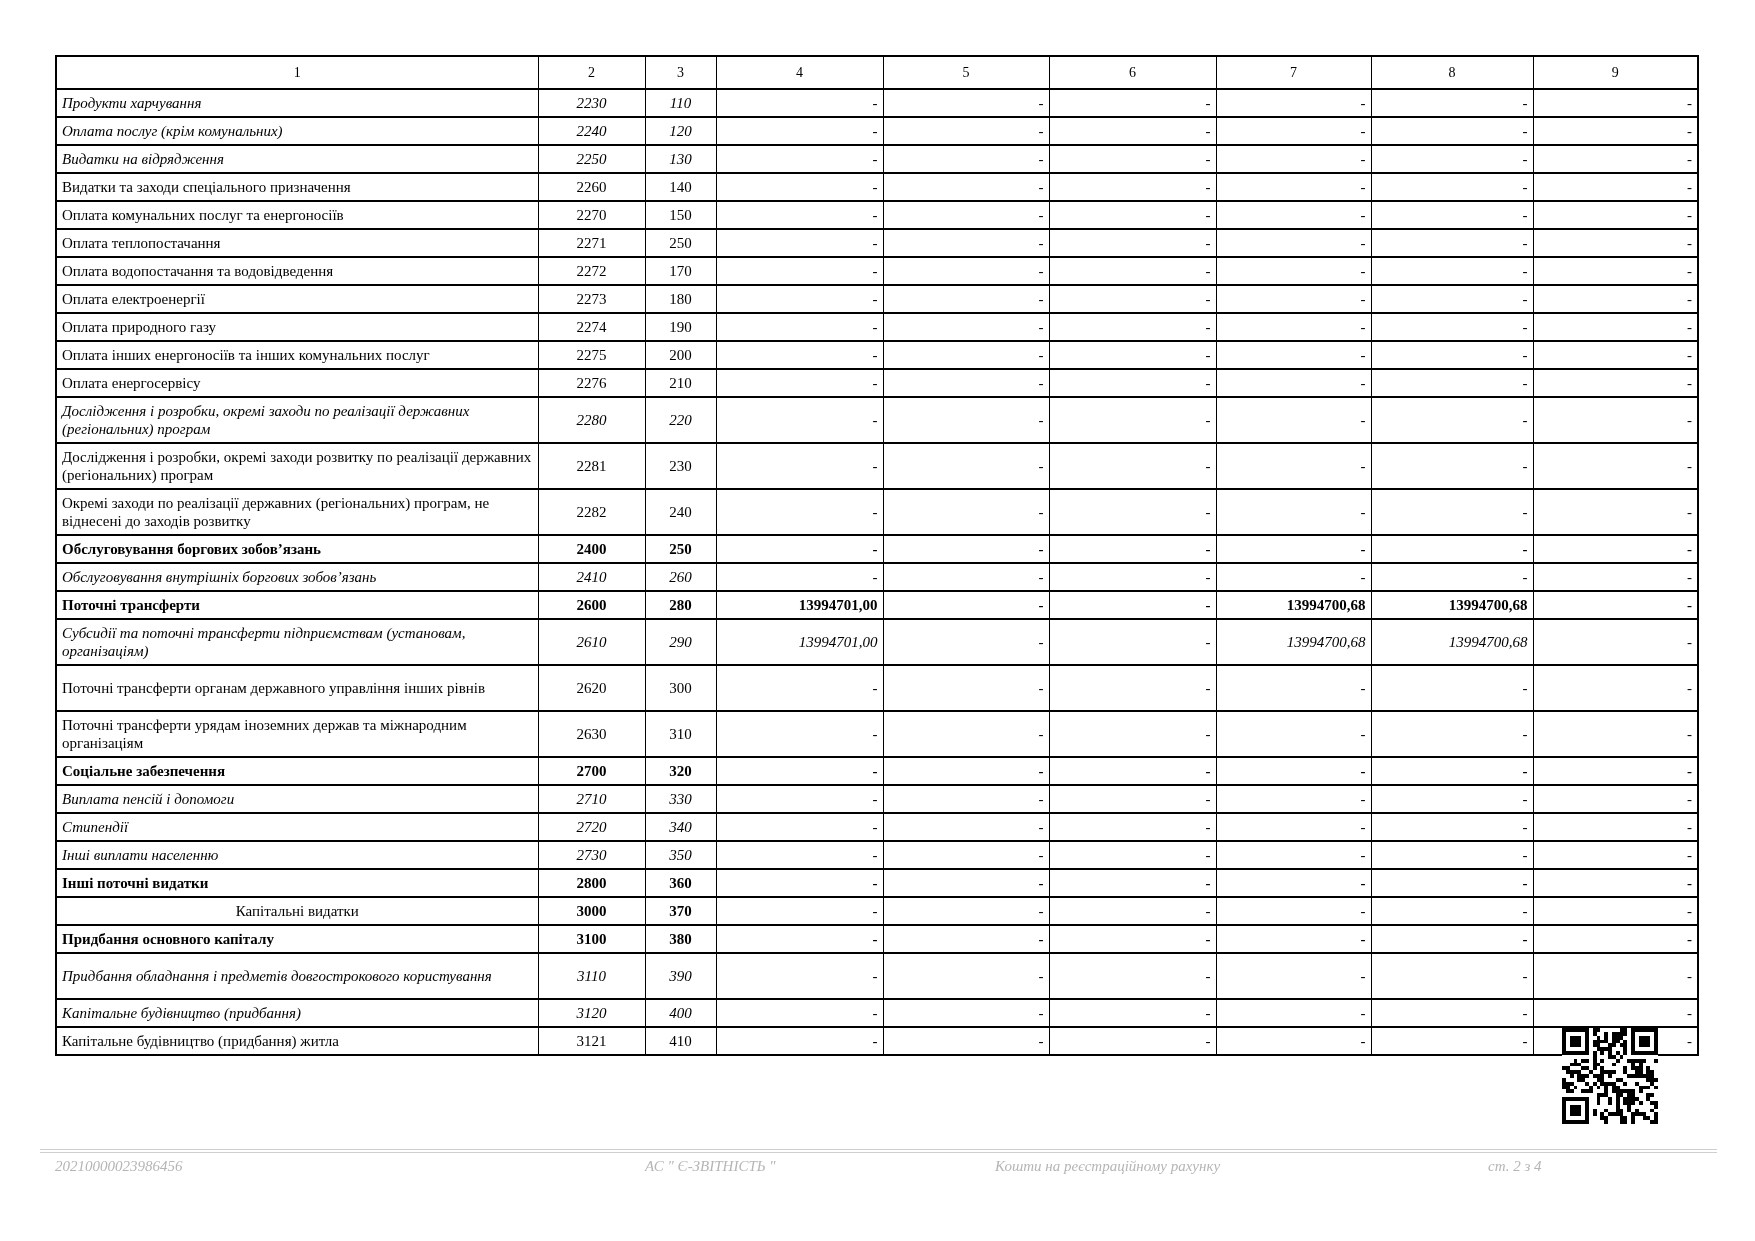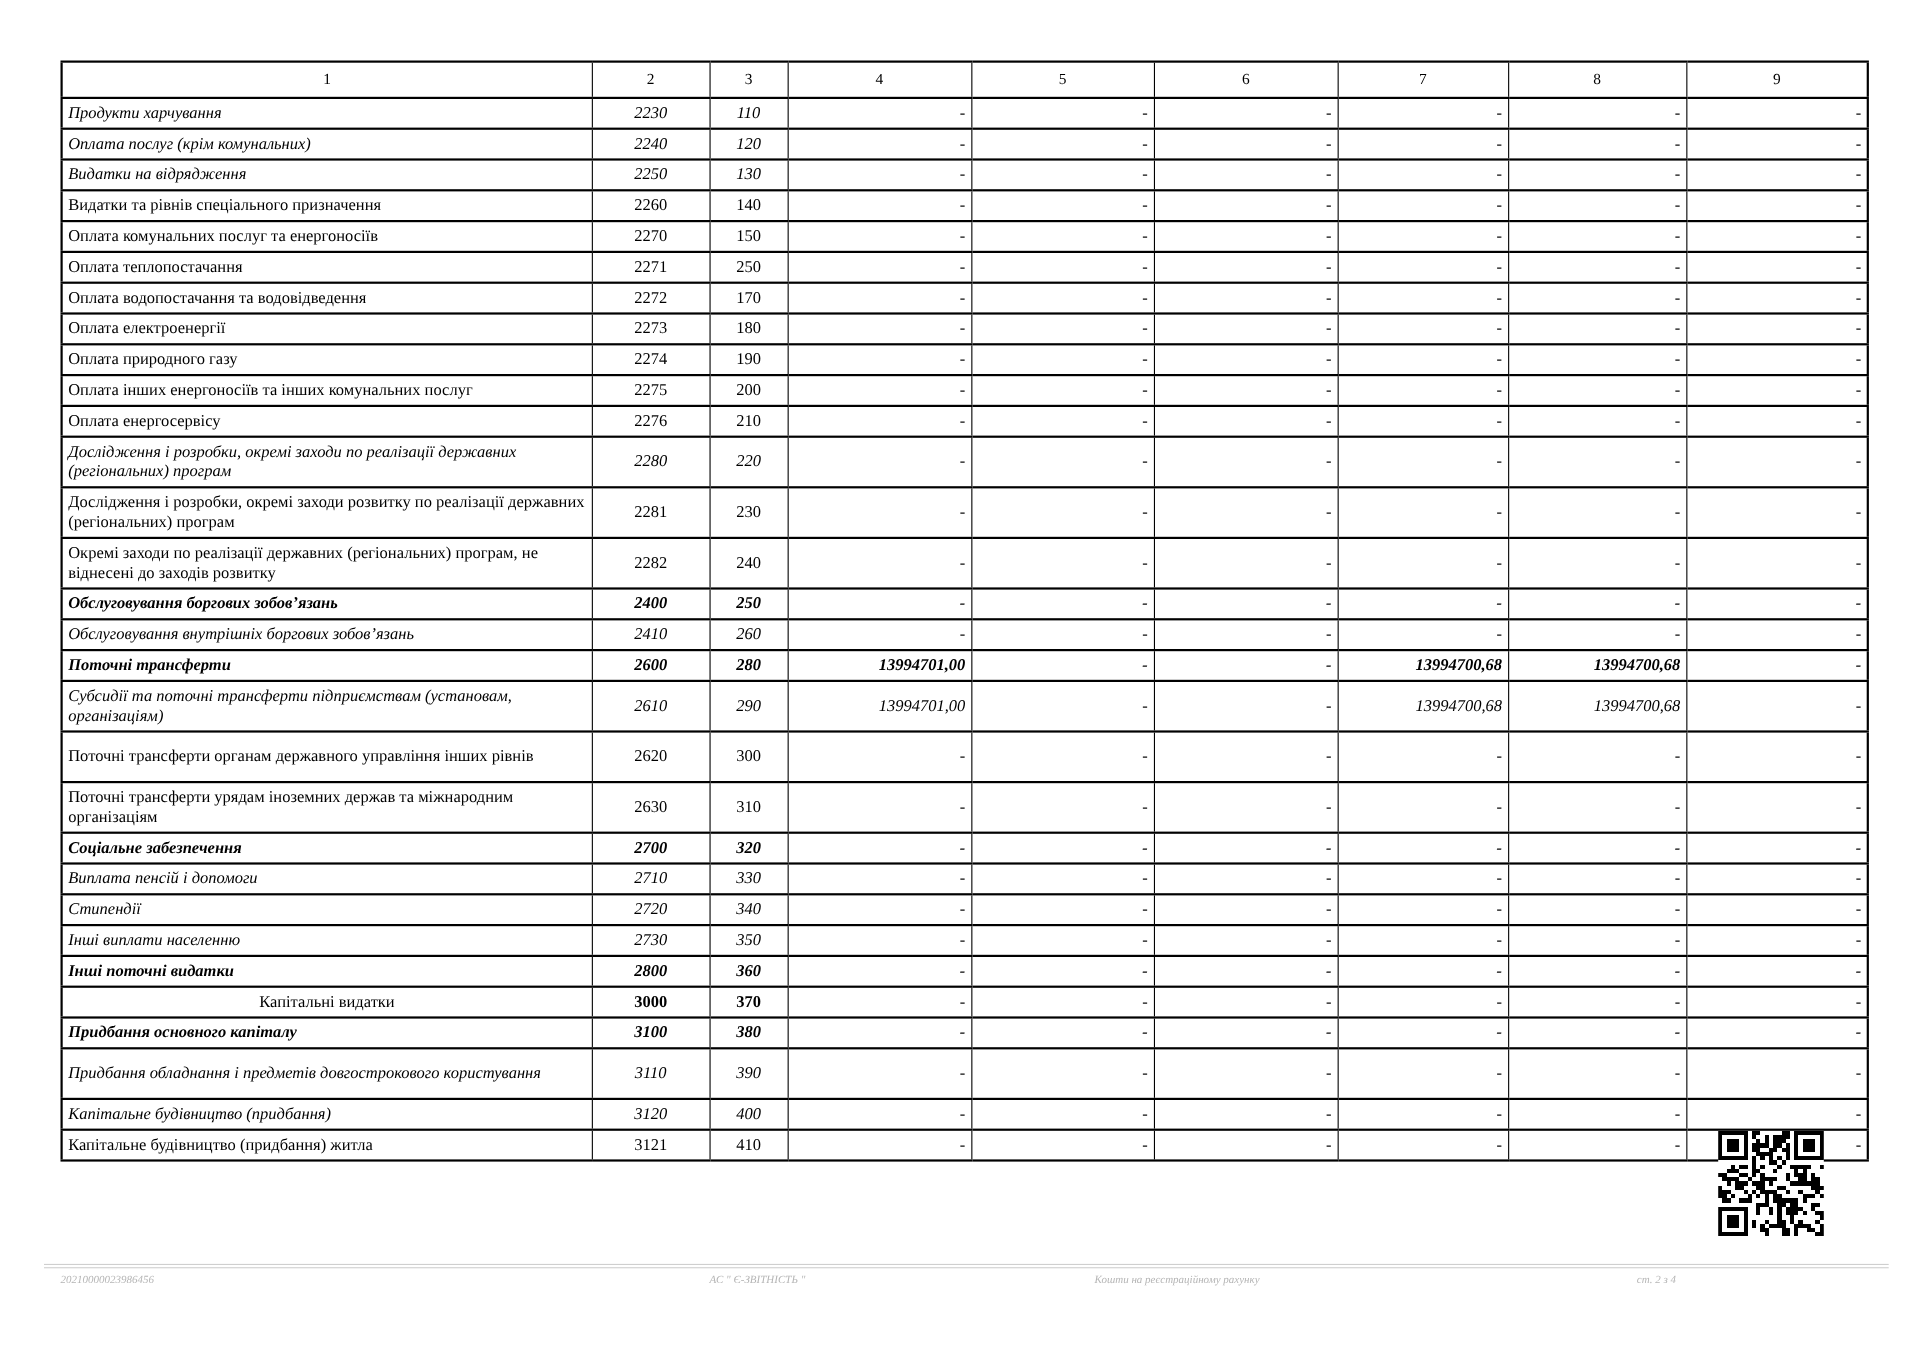--- a/index.html
+++ b/index.html
@@ -24,32 +24,32 @@
   }
   table.budget th{
     font-weight:normal;font-size:14px;text-align:center;height:29px;
   }
   tr.single td{height:24px;}
   tr.tall td{height:42px;}
   td.lab{text-align:left;margin-top:28px;}
   td.c{text-align:center;}
   td.r{text-align:right;}
   .i{font-style:italic;}
-  .bi{font-style:italic;font-weight:bold;}
+  .bi{font-weight:bold;}
   .b{font-weight:bold;}
   .bc{font-weight:normal;text-align:center !important;}
   td.ind{padding-left:10px;}
   
   .footer-rule{
     position:absolute;left:40px;right:38px;top:1149px;
     border-top:4px double #cfcfcf;height:0;
   }
   .footer-text span{
     position:absolute;top:1158px;
-    font-size:10px;font-style:italic;color:#b5b5b5;
+    font-size:15px;font-style:italic;color:#b5b5b5;
     white-space:nowrap;
   }
   .ft-doc{left:55px;}
   .ft-sys{left:645px;}
   .ft-sec{left:995px;}
   .ft-page{left:1488px;}
   
   .qr{
     position:absolute;left:1562px;top:1028px;width:96px;height:96px;
   }
@@ -111,21 +111,21 @@
         <td class="c i">2250</td>
         <td class="c i">130</td>
         <td class="r i">-</td>
         <td class="r i">-</td>
         <td class="r i">-</td>
         <td class="r i">-</td>
         <td class="r i">-</td>
         <td class="r i">-</td>
       </tr>
       <tr class="single">
-        <td class="lab ">Видатки та рівнів спеціального призначення</td>
+        <td class="lab ">Видатки та заходи спеціального призначення</td>
         <td class="c ">2260</td>
         <td class="c ">140</td>
         <td class="r ">-</td>
         <td class="r ">-</td>
         <td class="r ">-</td>
         <td class="r ">-</td>
         <td class="r ">-</td>
         <td class="r ">-</td>
       </tr>
       <tr class="single">

